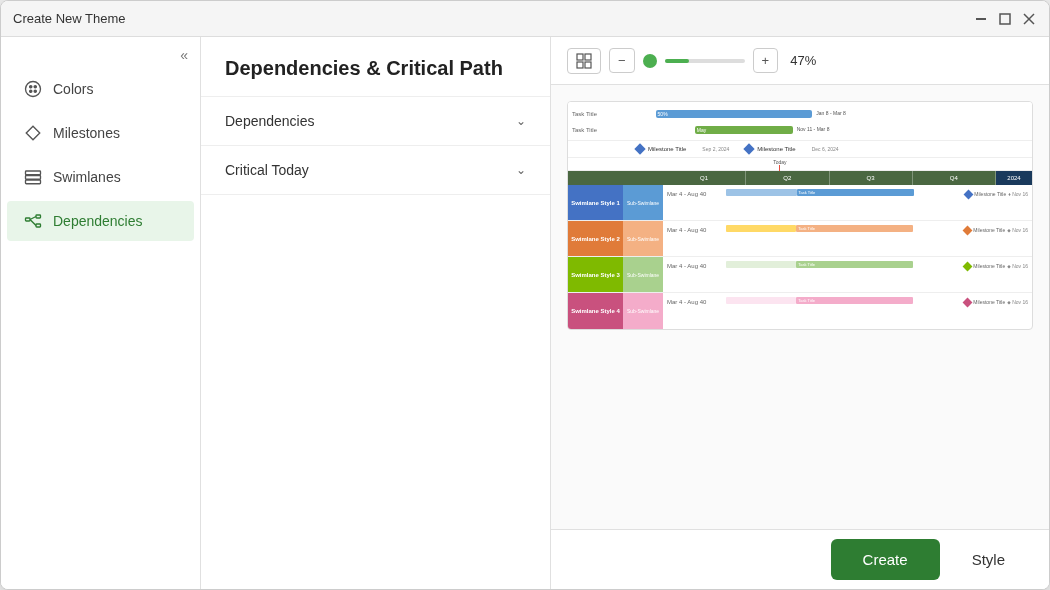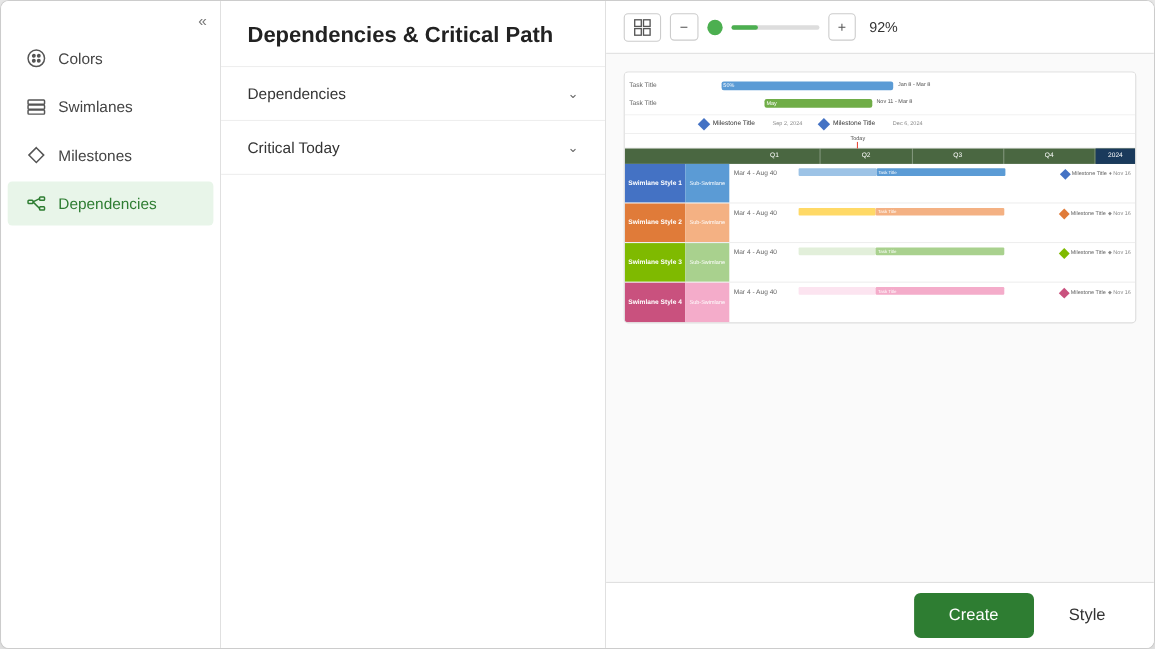--- a/index.html
+++ b/index.html
@@ -304,20 +304,41 @@
     .icon-svg {
       width: 18px;
       height: 18px;
     }
   </style>
 </head>
 <body>
 
 <div class="window">
 
+  <div class="title-bar">
+    <span class="title-bar-title">Create New Theme</span>
+    <div class="title-bar-controls">
+      <button class="title-btn">
+        <svg width="12" height="12" viewBox="0 0 12 12">
+            <rect x="1" y="5" width="10" height="2" fill="#555"></rect>
+          </svg>
+      </button>
+      <button class="title-btn">
+        <svg width="12" height="12" viewBox="0 0 12 12">
+            <rect x="1" y="1" width="10" height="10" fill="none" stroke="#555" stroke-width="1.5"></rect>
+          </svg>
+      </button>
+      <button class="title-btn">
+        <svg width="12" height="12" viewBox="0 0 12 12">
+            <line x1="1" y1="1" x2="11" y2="11" stroke="#555" stroke-width="1.5"></line>
+            <line x1="11" y1="1" x2="1" y2="11" stroke="#555" stroke-width="1.5"></line>
+          </svg>
+      </button>
+    </div>
+  </div>
 
   <div class="main-content">
 
     <div class="sidebar">
       <div class="sidebar-collapse-btn">
         <span class="collapse-icon">«</span>
       </div>
 
       <div class="sidebar-item">
         <div class="sidebar-icon">
@@ -329,35 +350,35 @@
             <circle cx="15" cy="15" r="1.5" fill="#555"></circle>
           </svg>
         </div>
         <span>Colors</span>
       </div>
 
 
       <div class="sidebar-item">
         <div class="sidebar-icon">
           <svg class="icon-svg" viewBox="0 0 24 24" fill="none" stroke="#555" stroke-width="1.8">
+            <polygon points="12,3 21,12 12,21 3,12"></polygon>
+          </svg>
+        </div>
+        <span>Milestones</span>
+      </div>
+
+      <div class="sidebar-item">
+        <div class="sidebar-icon">
+          <svg class="icon-svg" viewBox="0 0 24 24" fill="none" stroke="#555" stroke-width="1.8">
             <rect x="2" y="4" width="20" height="5" rx="1"></rect>
             <rect x="2" y="10" width="20" height="5" rx="1"></rect>
             <rect x="2" y="16" width="20" height="5" rx="1"></rect>
           </svg>
         </div>
         <span>Swimlanes</span>
-      </div>
-
-      <div class="sidebar-item">
-        <div class="sidebar-icon">
-          <svg class="icon-svg" viewBox="0 0 24 24" fill="none" stroke="#555" stroke-width="1.8">
-            <polygon points="12,3 21,12 12,21 3,12"></polygon>
-          </svg>
-        </div>
-        <span>Milestones</span>
       </div>
 
       <div class="sidebar-item active">
         <div class="sidebar-icon">
           <svg class="icon-svg" viewBox="0 0 24 24" fill="none" stroke="#2e7d32" stroke-width="1.8">
             <rect x="2" y="8" width="6" height="4" rx="1"></rect>
             <rect x="16" y="4" width="6" height="4" rx="1"></rect>
             <rect x="16" y="16" width="6" height="4" rx="1"></rect>
             <line x1="8" y1="10" x2="16" y2="6"></line>
             <line x1="8" y1="10" x2="16" y2="18"></line>
@@ -398,21 +419,21 @@
           </svg>
         </button>
         <button class="preview-toolbar-btn">−</button>
         <div class="zoom-slider-container">
           <div class="zoom-dot"></div>
           <div class="zoom-slider">
             <div class="zoom-slider-fill"></div>
           </div>
         </div>
         <button class="preview-toolbar-btn">+</button>
-        <span class="zoom-percent">92%</span>
+        <span class="zoom-percent">47%</span>
       </div>
 
       <div class="preview-content">
 
         <div class="gantt-preview" style="max-width: 470px;">
 
           <div style="background:#fff; padding:4px 4px 2px; border-bottom:1px solid #eee;">
             <div style="display:flex; align-items:center; gap:4px; padding:2px 0; font-size:7px; color:#555;">
               <span style="min-width:60px; font-size:6px; color:#666;">Task Title</span>
               <div style="flex:1; position:relative; height:12px;">

